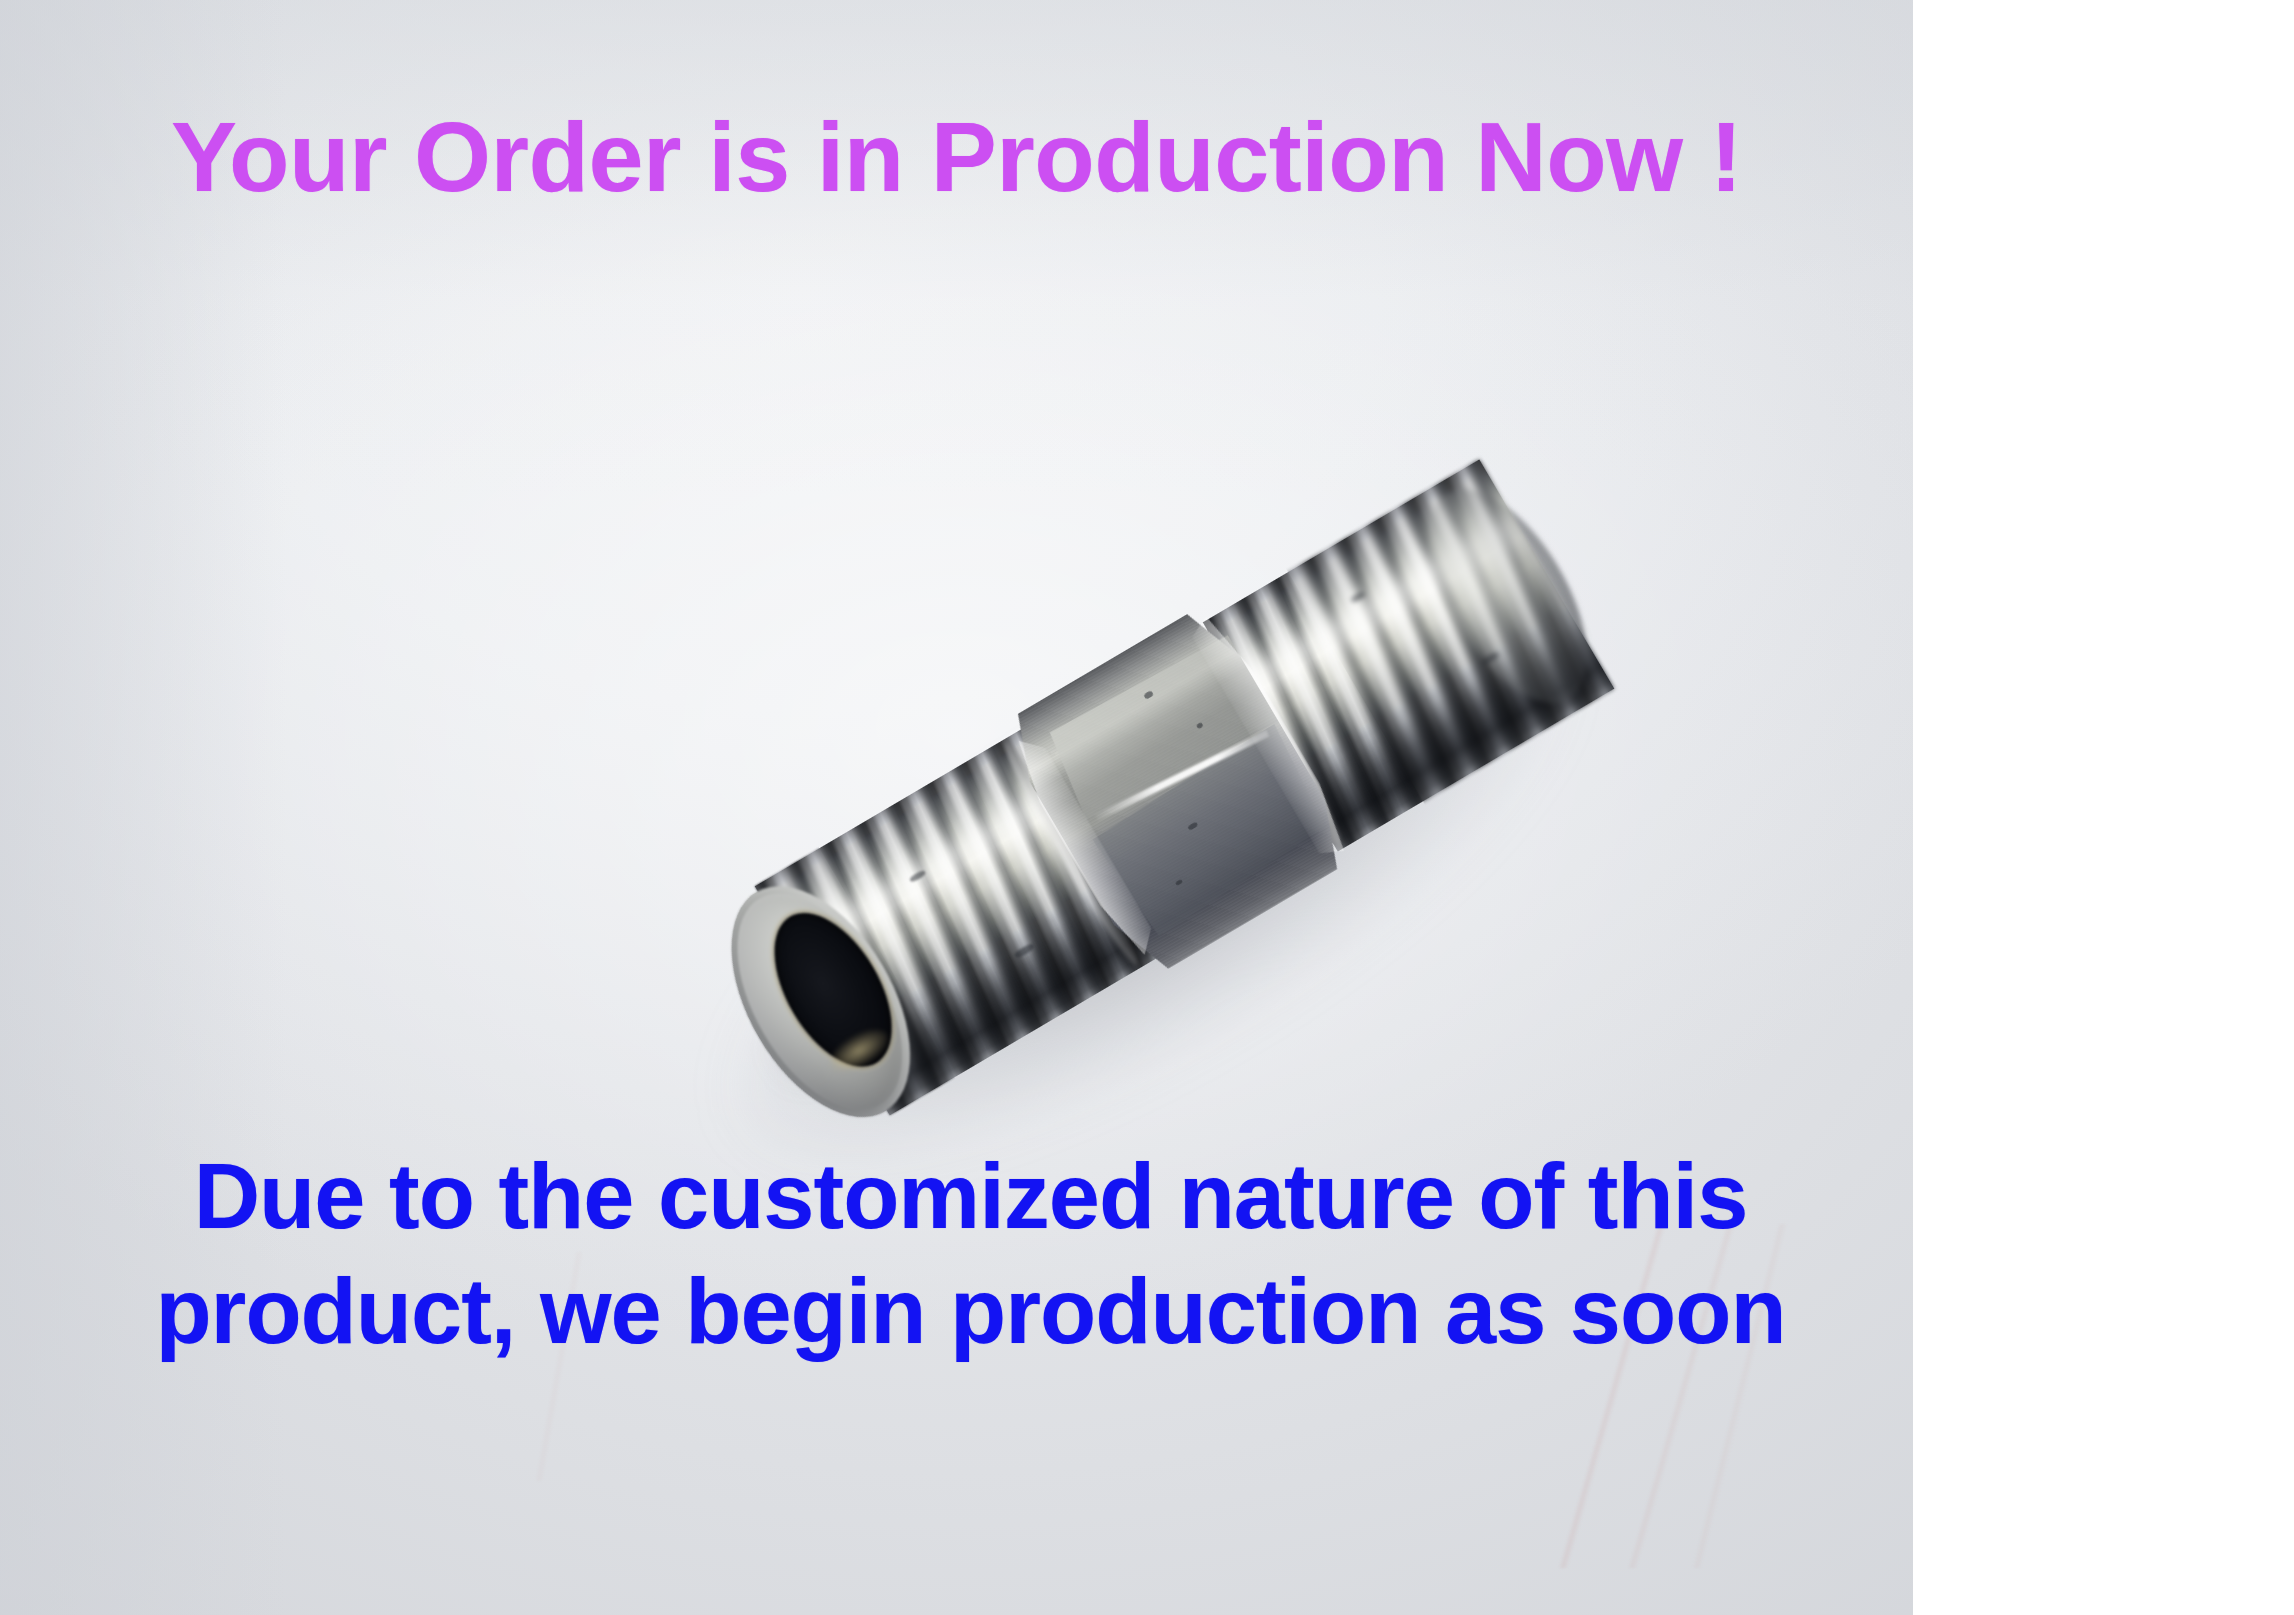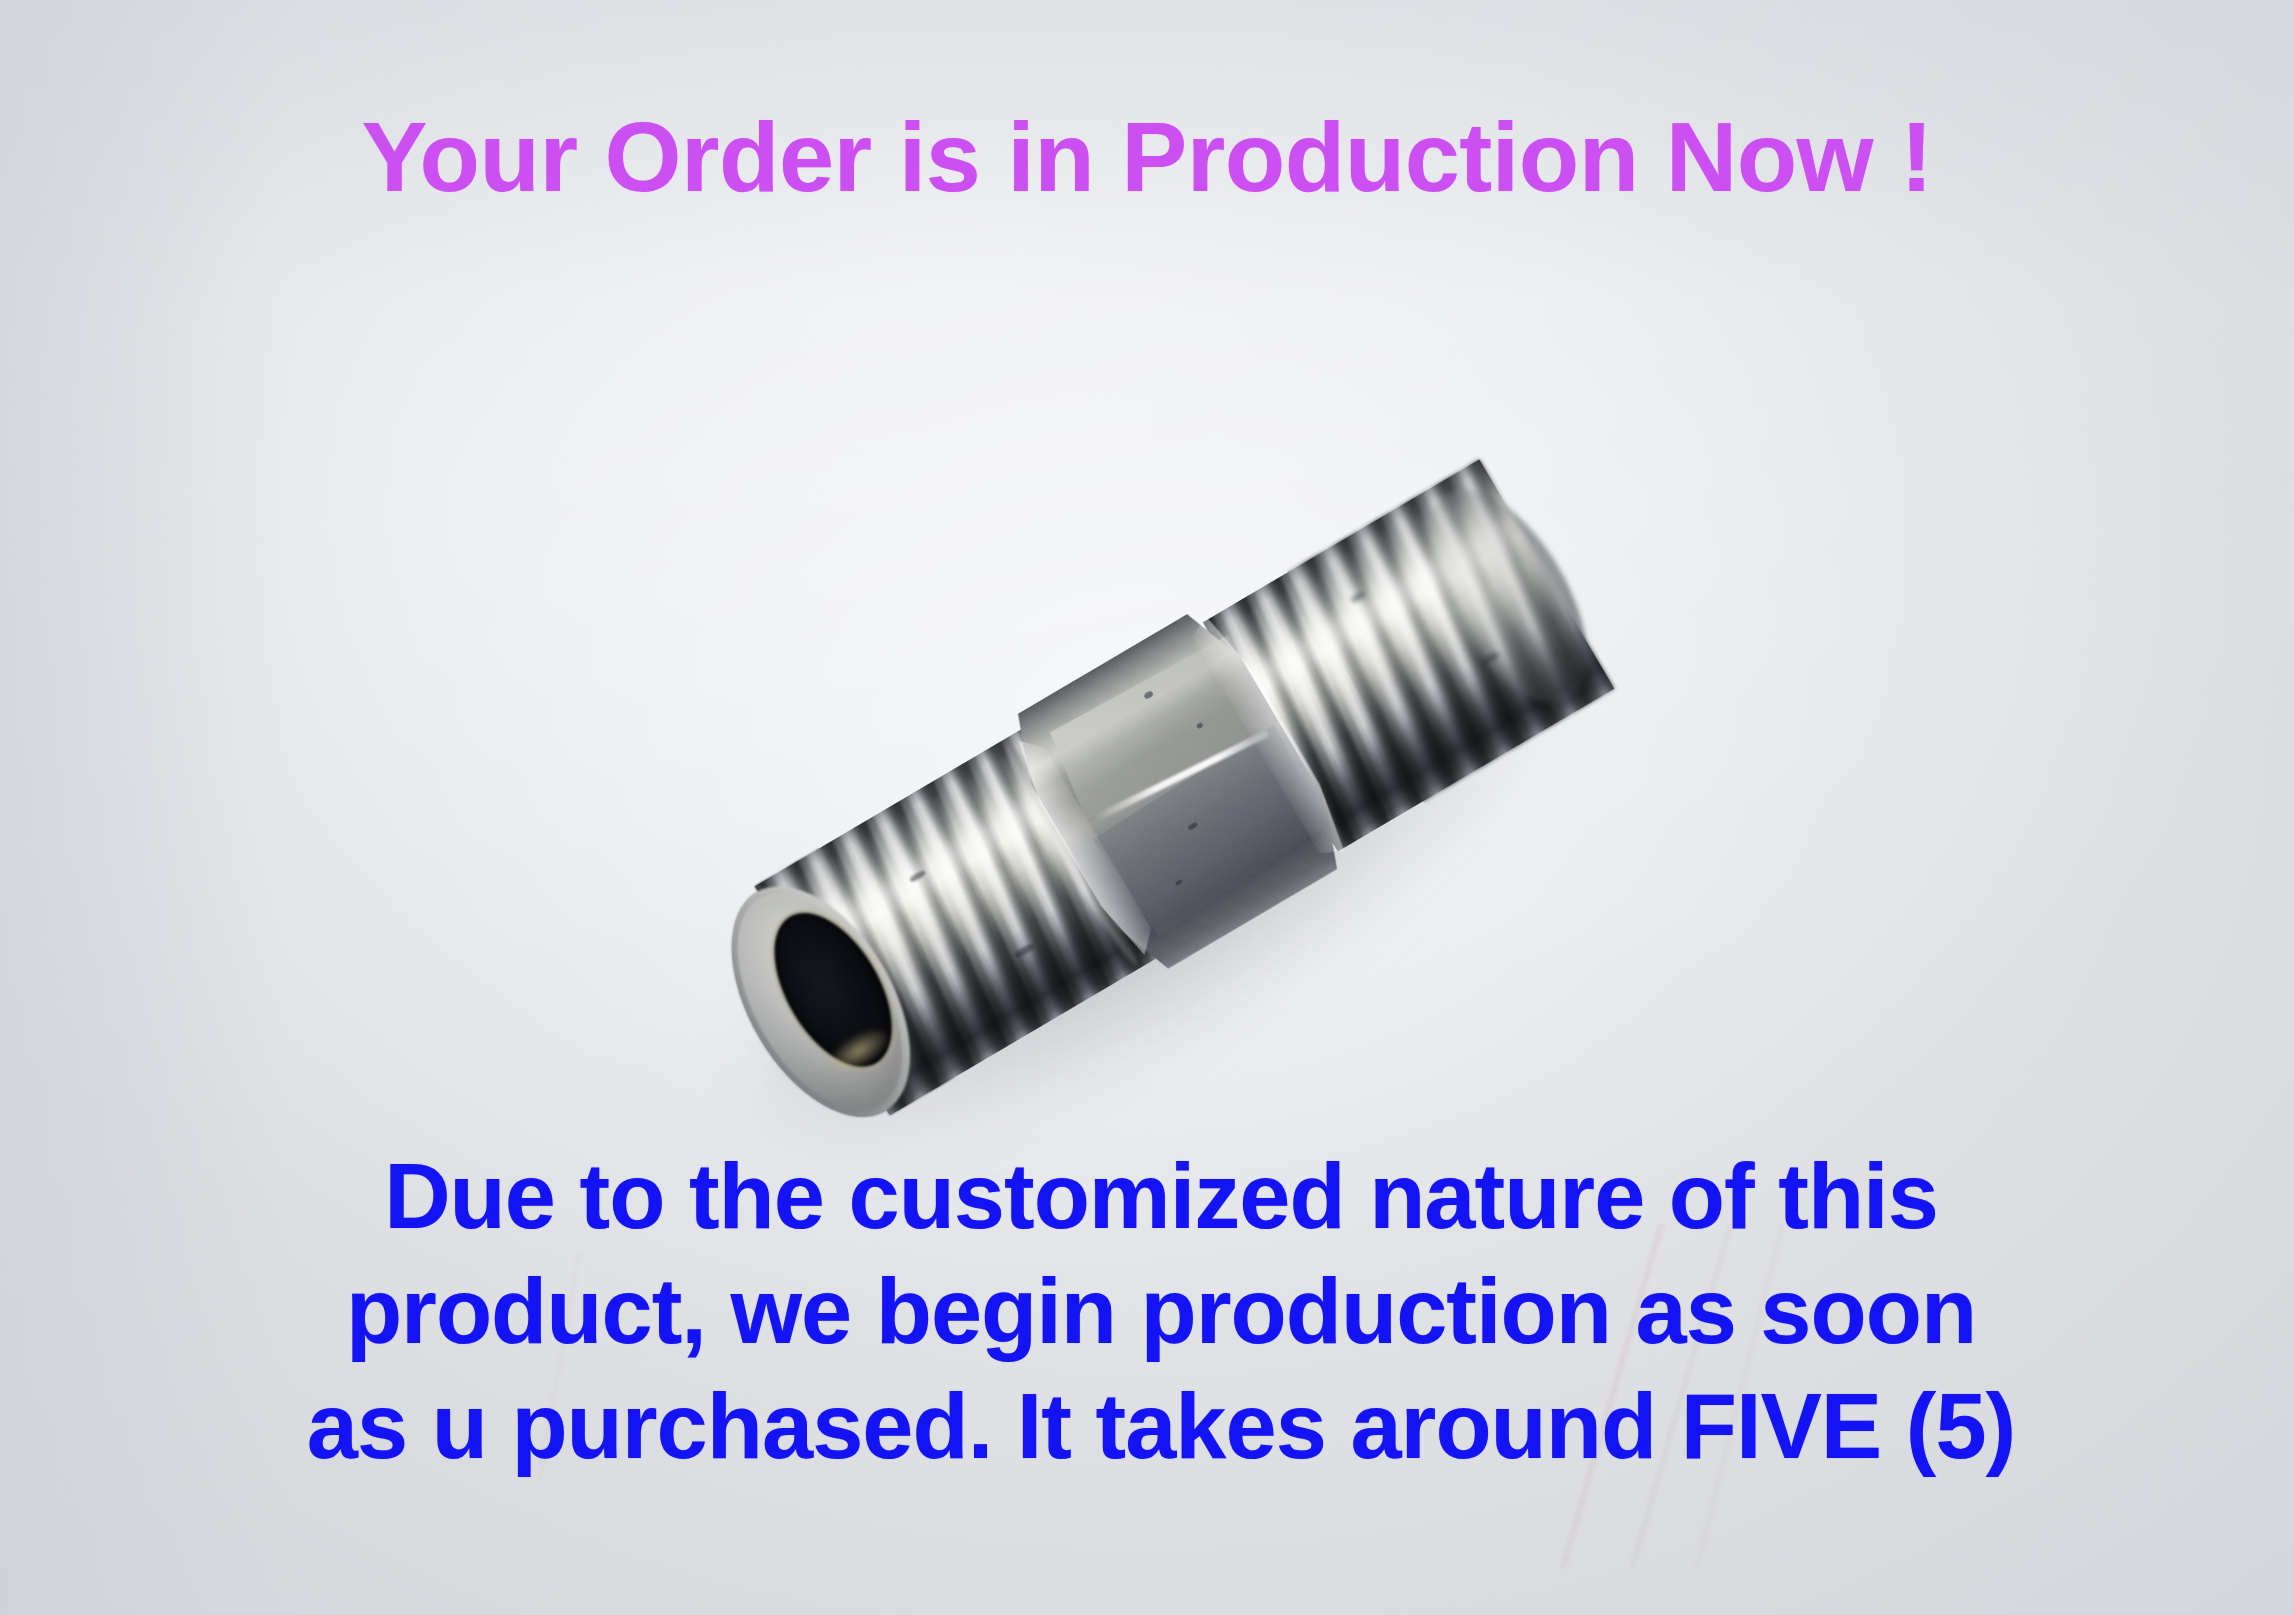--- a/index.html
+++ b/index.html
@@ -4,21 +4,21 @@
 <title>Order In Production Notice</title>
 <style>
   html, body {
     margin: 0;
     padding: 0;
     background: #ffffff;
   }
 
   #stage {
     position: relative;
-    width: 2294px;
+    width: 1913px;
     height: 1615px;
     overflow: hidden;
     background: #e6e7ea;
     font-family: "Liberation Sans", "DejaVu Sans", sans-serif;
   }
 
   
   .bg-base {
     position: absolute;
     inset: 0;
@@ -482,17 +482,16 @@
       <div class="defocus-right"></div>
       <div class="defocus-left"></div>
     </div>
   </div>
 
   <div class="headline">Your Order is in Production Now !</div>
 
   <div class="message">
     <span class="ln">Due to the customized nature of this</span>
     <span class="ln">product, we begin production as soon</span>
-    <span class="ln">as u purchased. It takes around FIVE (5)</span>
   </div>
 
 </div>
 
 
 </body></html>

